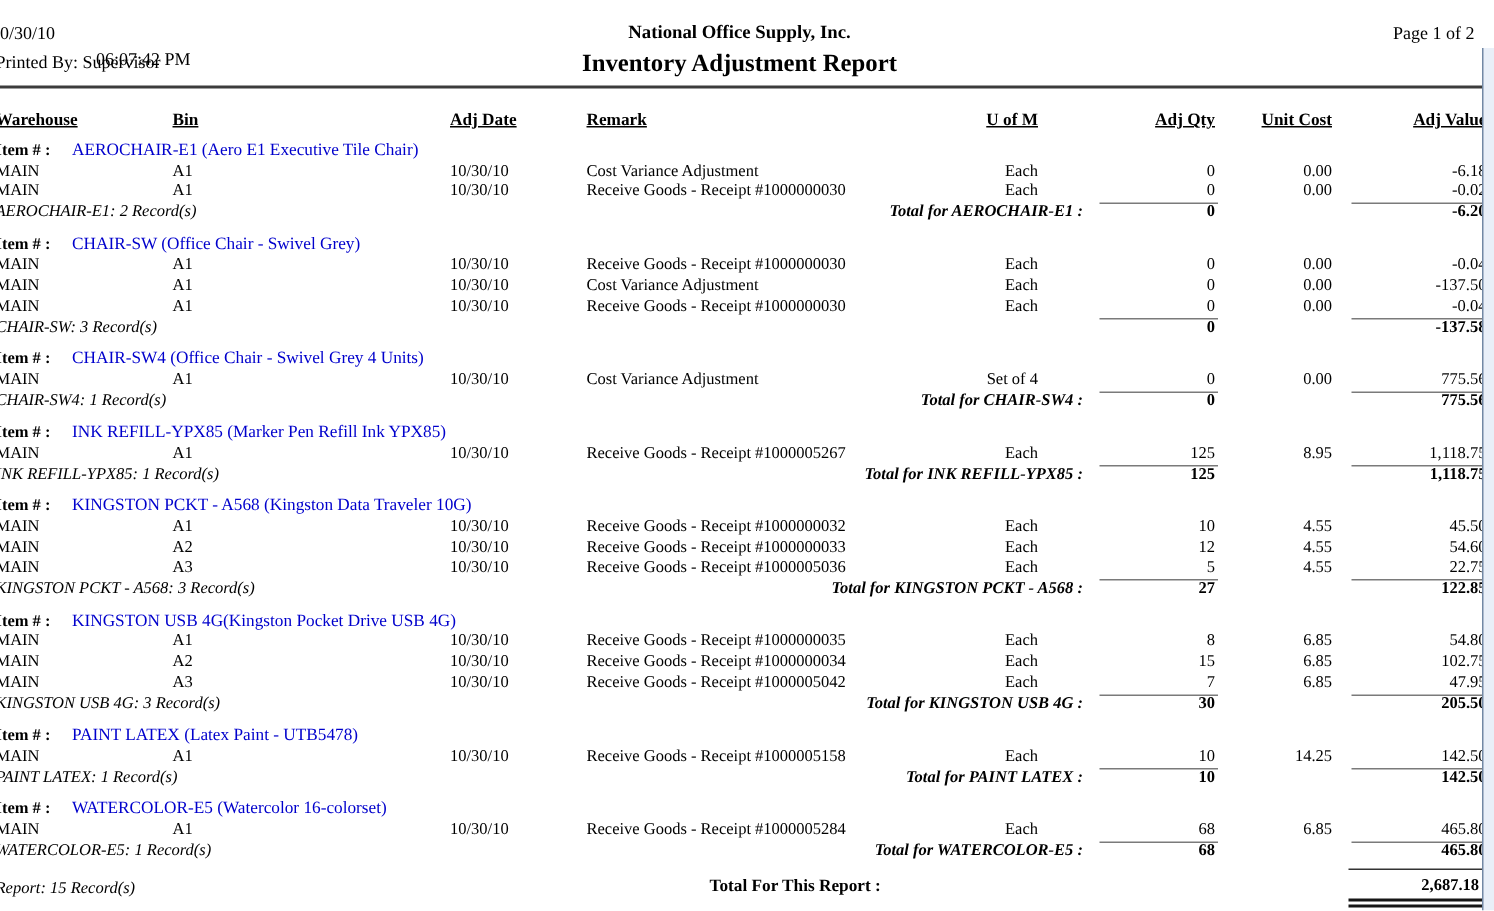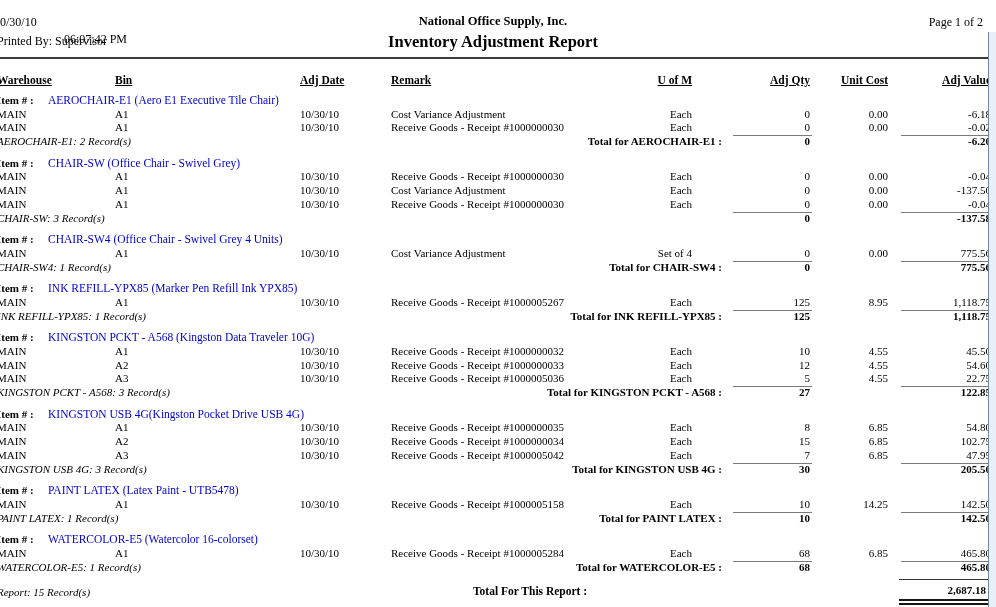--- a/index.html
+++ b/index.html
@@ -29,21 +29,21 @@
   .c-val  {left:880px;width:111px;text-align:right;}
   .colhead{position:absolute;left:0;top:74px;width:996px;height:15px;font-size:11.5px;font-weight:bold;}
   .colhead .cell{text-decoration:underline;}
   
   #report-body{position:absolute;left:0;top:94px;width:996px;font-size:11px;}
   .row{position:relative;height:13.7px;line-height:13.2px;}
   .group{margin-bottom:8px;}
   .item-label{left:-3px;font-weight:bold;}
   .item-name{left:48px;font-size:11.5px;}
   .records{left:-3px;font-style:italic;}
-  .total-label{left:365px;width:357px;text-align:right;font-weight:bold;}
+  .total-label{left:365px;width:357px;text-align:right;font-weight:bold;font-style:italic;}
   .total-row .c-qty,.total-row .c-val{font-weight:bold;}
   .rule-qty{position:absolute;left:733px;width:79px;top:0;border-top:1px solid #7a7a7a;height:0;}
   .rule-val{position:absolute;left:901px;width:91px;top:0;border-top:1px solid #7a7a7a;height:0;}
   
   .report-footer{position:absolute;left:0;top:577px;width:996px;height:30px;font-size:11px;}
   .rf-rule-top{position:absolute;left:899px;width:93px;top:2px;border-top:1px solid #333;height:0;}
   .rf-records{position:absolute;left:-3px;top:9px;font-style:italic;white-space:nowrap;}
   .rf-label{position:absolute;left:473px;width:357px;top:8px;text-align:left;font-weight:bold;font-size:11.5px;white-space:nowrap;}
   .rf-value{position:absolute;left:880px;width:106px;top:7px;text-align:right;font-weight:bold;}
   .rf-dbl1{position:absolute;left:899px;width:93px;top:22px;border-top:2px solid #161616;height:0;}

